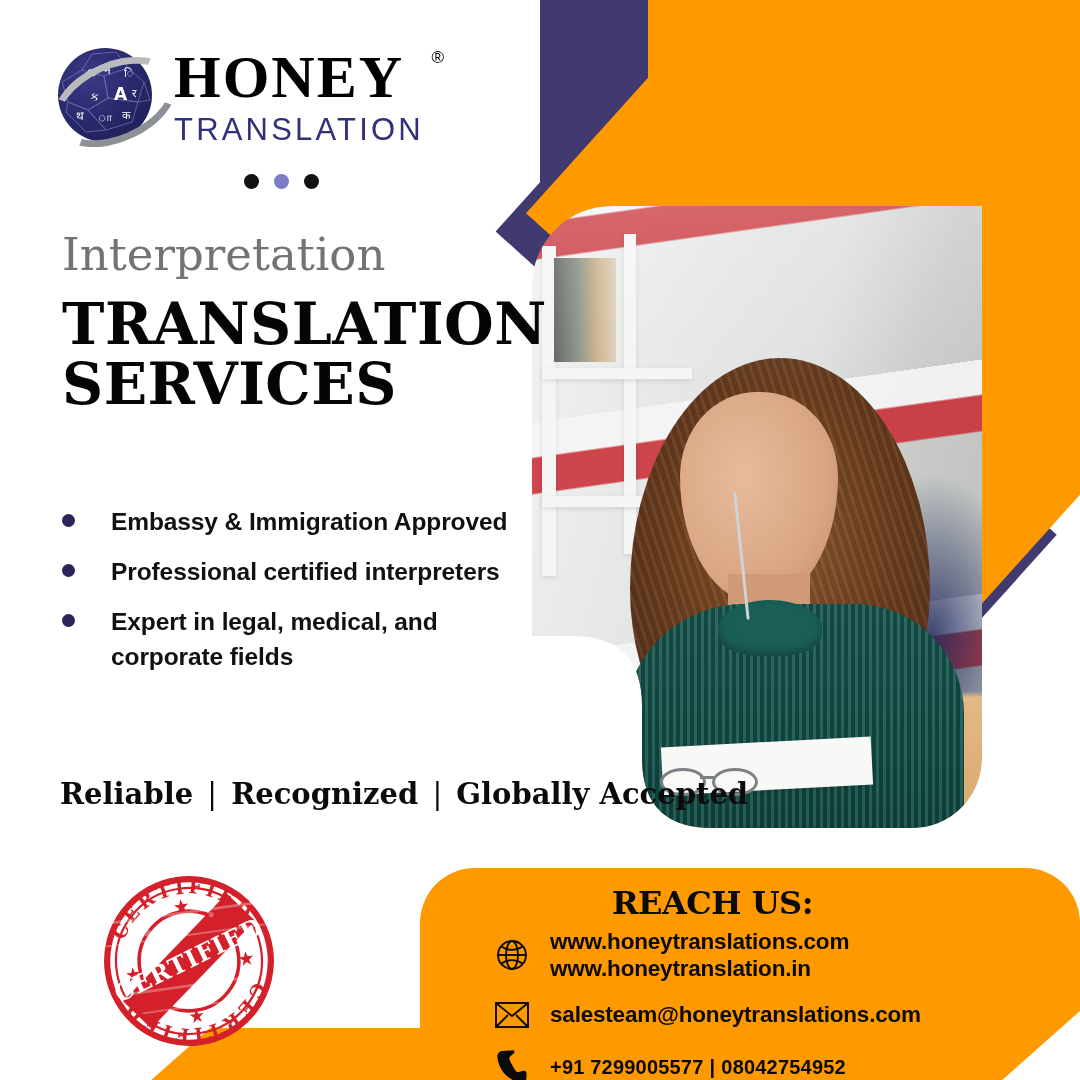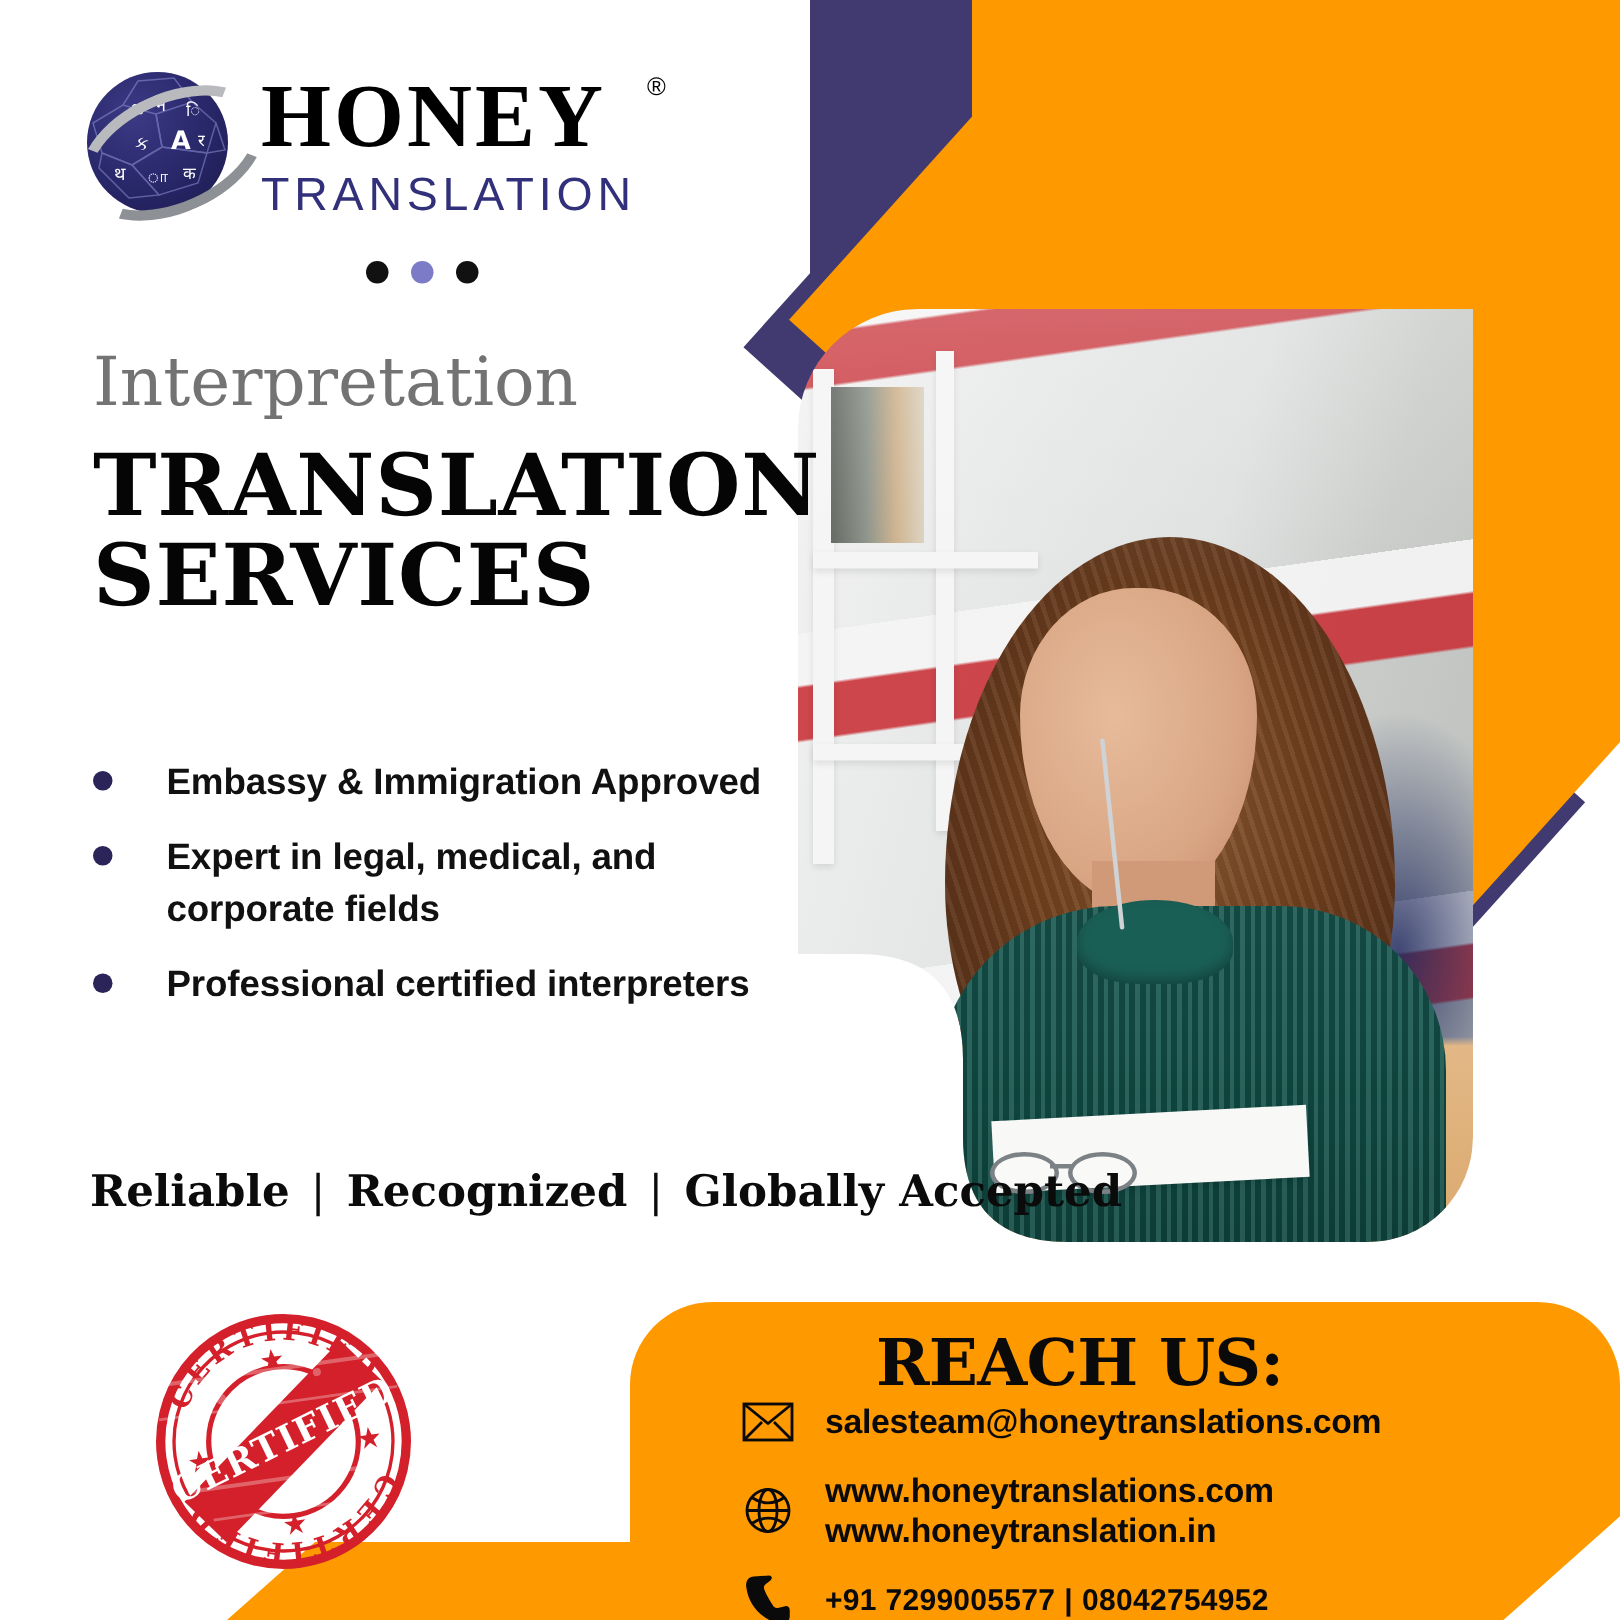--- a/index.html
+++ b/index.html
@@ -465,26 +465,26 @@
     top: 168px;
     width: 70px;
     height: 62px;
     background: #ffffff;
     -webkit-clip-path: polygon(0 0, 100% 0, 0 100%);
     clip-path: polygon(0 0, 100% 0, 0 100%);
   }
 
   .reach-title {
     position: absolute;
-    left: 584px;
+    left: 612px;
     top: 884px;
     z-index: 7;
     font-family: "DejaVu Serif", serif;
     font-weight: 700;
-    font-size: 43px;
+    font-size: 32px;
     letter-spacing: -0.5px;
     color: #0a0a0a;
   }
   .contact-list {
     position: absolute;
     left: 492px;
     top: 928px;
     z-index: 7;
     display: flex;
     flex-direction: column;
@@ -606,25 +606,25 @@
     <div class="headline-main" style="margin-top:-6px">SERVICES</div>
   </div>
 
   <div class="bullets">
     <div class="bullet-item">
       <span class="bullet-dot"></span>
       <span class="bullet-text">Embassy &amp; Immigration Approved</span>
     </div>
     <div class="bullet-item">
       <span class="bullet-dot"></span>
-      <span class="bullet-text" style="max-width:340px">Expert in legal, medical, and corporate fields</span>
+      <span class="bullet-text">Professional certified interpreters</span>
     </div>
     <div class="bullet-item">
       <span class="bullet-dot"></span>
-      <span class="bullet-text">Professional certified interpreters</span>
+      <span class="bullet-text" style="max-width:340px">Expert in legal, medical, and corporate fields</span>
     </div>
   </div>
 
   <div class="tagline">
     <span>Reliable</span>
     <span class="sep">|</span>
     <span>Recognized</span>
     <span class="sep">|</span>
     <span>Globally Accepted</span>
   </div>
@@ -678,48 +678,48 @@
       </g>
     </svg>
   </div>
 
   <div class="reach-title">REACH US:</div>
 
   <div class="contact-list">
 
     <div class="contact-row">
       <span class="contact-icon">
-        <svg width="36" height="30" viewBox="0 0 36 30" fill="none" stroke="#0a0a0a" stroke-width="1.9">
-          <rect x="2" y="3" width="32" height="24"></rect>
-          <polyline points="2,3 18,16 34,3"></polyline>
-          <line x1="2" y1="27" x2="14" y2="15"></line>
-          <line x1="34" y1="27" x2="22" y2="15"></line>
-        </svg>
-      </span>
-      <span class="contact-text">salesteam@honeytranslations.com</span>
-    </div>
-
-    <div class="contact-row">
-      <span class="contact-icon">
         <svg width="36" height="36" viewBox="0 0 36 36" fill="none" stroke="#0a0a0a" stroke-width="1.9">
           <circle cx="18" cy="18" r="14"></circle>
           <ellipse cx="18" cy="18" rx="6" ry="14"></ellipse>
           <line x1="4" y1="18" x2="32" y2="18"></line>
           <path d="M7.5 9.5 A 18 18 0 0 0 28.5 9.5"></path>
           <path d="M7.5 26.5 A 18 18 0 0 1 28.5 26.5"></path>
         </svg>
       </span>
       <span class="contact-text">
         <span style="display:block">www.honeytranslations.com</span>
         <span style="display:block">www.honeytranslation.in</span>
       </span>
     </div>
 
     <div class="contact-row">
       <span class="contact-icon">
+        <svg width="36" height="30" viewBox="0 0 36 30" fill="none" stroke="#0a0a0a" stroke-width="1.9">
+          <rect x="2" y="3" width="32" height="24"></rect>
+          <polyline points="2,3 18,16 34,3"></polyline>
+          <line x1="2" y1="27" x2="14" y2="15"></line>
+          <line x1="34" y1="27" x2="22" y2="15"></line>
+        </svg>
+      </span>
+      <span class="contact-text">salesteam@honeytranslations.com</span>
+    </div>
+
+    <div class="contact-row">
+      <span class="contact-icon">
         <svg width="34" height="36" viewBox="0 0 34 36" fill="#0a0a0a">
           <path d="M7.5 2 C4 2 2 5 2.5 9 C4 21 12.5 30.5 24.5 33.5 C28.5 34.5 31.5 32 31.5 28.5 L31.5 24.5 C31.5 22.5 30 21.5 28.5 21.8 L23.5 23 C22 23.3 21 22.5 20.2 21.2 C18 17.6 16 14.4 14.6 10.8 C14.1 9.4 14.2 8.1 15.4 7.2 L18.6 4.6 C20 3.5 19.8 1.8 18.2 1.3 Z"></path>
         </svg>
       </span>
       <span class="contact-text phone">
         <span>+91 7299005577</span><span class="bar">|</span><span>08042754952</span>
       </span>
     </div>
 
   </div>

